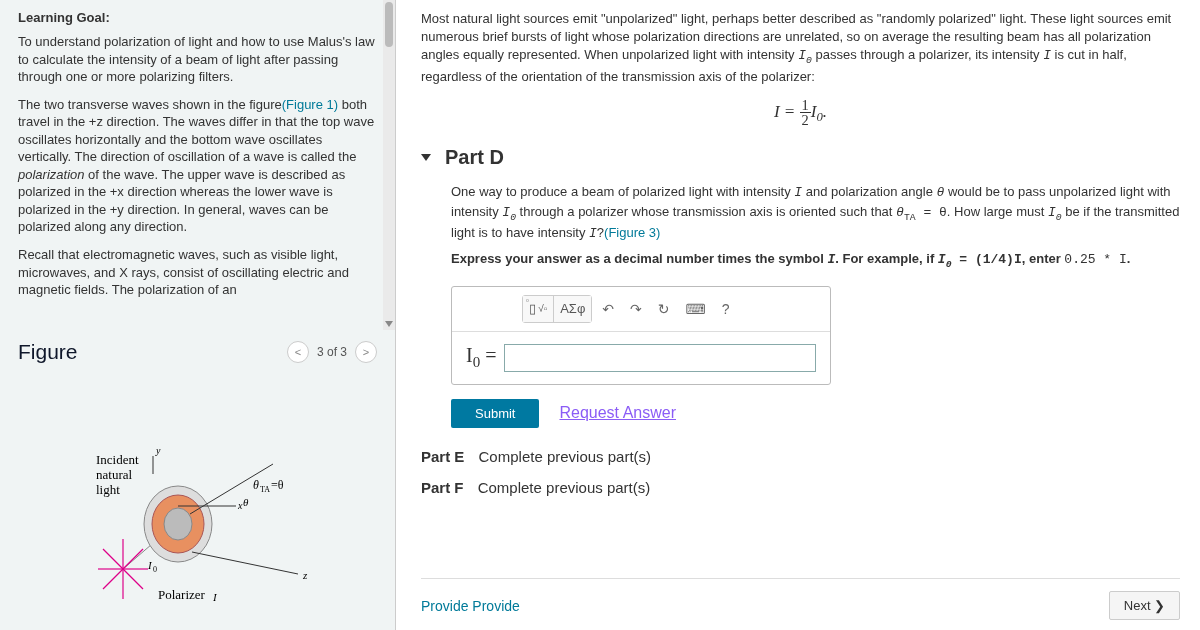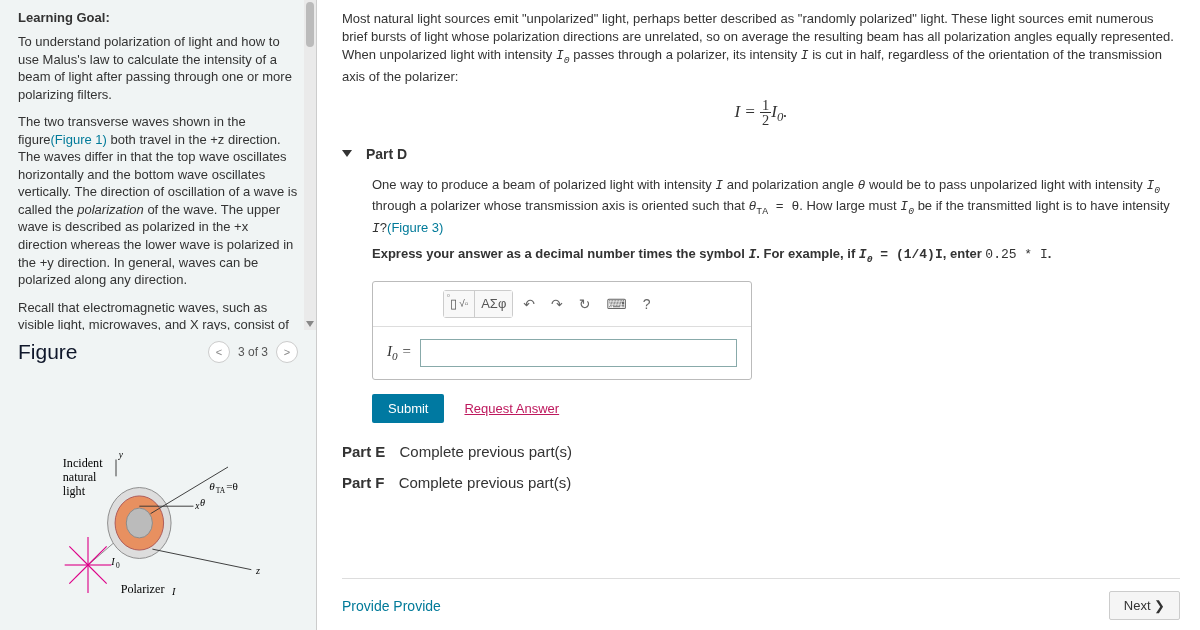--- a/index.html
+++ b/index.html
@@ -1,53 +1,53 @@
 <!DOCTYPE html>
 <html><head>
 <meta charset="utf-8">
 <style>
   * { box-sizing: border-box; margin: 0; padding: 0; }
   body { font-family: Arial, Helvetica, sans-serif; font-size: 13px; color: #333; background: #fff; width: 1200px; height: 630px; overflow: hidden; }
   .layout { display: flex; height: 100%; }
-  .left-col { width: 317px; background: #f0f4f4; border-right: 1px solid #ccc; position: relative; }
+  .left-col { width: 396px; background: #f0f4f4; border-right: 1px solid #ccc; position: relative; }
   .left-scroll { height: 330px; overflow: hidden; padding: 10px 18px 10px 18px; position: relative; }
   .scrollbar { position: absolute; right: 0; top: 0; width: 12px; height: 330px; background: #eaeaea; }
   .scrollbar-track { position: absolute; left: 2px; top: 2px; width: 8px; height: 45px; background: #bbb; border-radius: 4px; }
   .scrollbar-down { position: absolute; bottom: 3px; left: 2px; width: 0; height: 0; border-left: 4px solid transparent; border-right: 4px solid transparent; border-top: 6px solid #888; }
   .learning-goal-title { font-weight: bold; margin-bottom: 8px; font-size: 13px; }
   .learning-goal-text { font-size: 13px; line-height: 1.35; margin-bottom: 10px; }
   .figure-link { color: #007a99; }
   .italic { font-style: italic; }
   .figure-section { padding: 10px 18px; }
   .figure-header { display: flex; justify-content: space-between; align-items: center; margin-bottom: 20px; }
   .figure-title { font-size: 21px; color: #0f172a; }
   .pager { display: flex; align-items: center; gap: 8px; font-size: 12px; color: #555; }
   .pager-btn { width: 22px; height: 22px; border: 1px solid #ccc; border-radius: 50%; background: #fff; display: flex; align-items: center; justify-content: center; font-size: 11px; color: #888; cursor: pointer; }
   .figure-canvas { display: flex; justify-content: center; padding-top: 30px; }
   .right-col { flex: 1; padding: 10px 20px 10px 25px; position: relative; font-size: 13px; }
   .intro-text { line-height: 1.4; margin-bottom: 8px; }
   .formula-display { text-align: center; font-family: 'Times New Roman', serif; font-size: 17px; margin: 12px 0 18px 0; font-style: italic; }
-  .part-header { display: flex; align-items: center; gap: 14px; font-weight: bold; font-size: 14px; margin: 18px 0 14px 0;}
+  .part-header { display: flex; align-items: center; gap: 14px; font-weight: bold; font-size: 20px; margin: 18px 0 14px 0;}
   .collapse-arrow { width: 0; height: 0; border-left: 5px solid transparent; border-right: 5px solid transparent; border-top: 7px solid #333; }
   .part-body { padding-left: 30px; }
   .question-text { line-height: 1.45; margin-bottom: 6px; }
   .instruction { font-weight: bold; margin-bottom: 14px; }
   .mono { font-family: 'Courier New', monospace; font-weight: normal; }
   .answer-box { border: 1px solid #bbb; border-radius: 3px; width: 380px; margin-bottom: 14px; background: #fff; }
   .toolbar { display: flex; align-items: center; gap: 4px; padding: 8px 10px 8px 70px; border-bottom: 1px solid #ddd; }
   .tool-group { display: flex; border: 1px solid #ccc; border-radius: 3px; }
   .tool-btn { padding: 4px 6px; font-size: 13px; border-right: 1px solid #ccc; color: #555; background:#f8f8f8; cursor:pointer; display:flex; align-items:center; justify-content:center; min-width:28px; height:26px;}
   .tool-btn:last-child { border-right: none; }
   .tool-icon { font-size: 14px; color: #666; cursor:pointer; padding: 3px 6px;}
   .input-row { display: flex; align-items: center; padding: 12px 14px; gap: 8px; }
-  .input-label { font-family: 'Times New Roman', serif; font-style: italic; font-size: 15px; }
+  .input-label { font-family: 'Times New Roman', serif; font-size: 20px; }
   .input-field { flex: 1; border: 1px solid #8aa; height: 28px; padding: 2px 6px; font-size: 13px; }
   .button-row { display: flex; align-items: center; gap: 20px; margin-bottom: 20px; }
-  .submit-btn { background: #0079a1; color: #fff; border: none; padding: 7px 16px; font-size: 13px; border-radius: 2px; cursor: pointer; }
-  .request-link { color: #be185d; font-size: 13px; cursor: pointer; text-decoration: underline; }
+  .submit-btn { background: #0079a1; color: #fff; border: none; padding: 7px 24px; font-size: 13px; border-radius: 2px; cursor: pointer; }
+  .request-link { color: #8b5cf6; font-size: 16px; cursor: pointer; text-decoration: underline; }
   .locked-part { margin: 14px 0 14px 0; font-size: 15px; }
   .locked-part b { margin-right: 10px; }
   .feedback-row { display:flex; justify-content:space-between; align-items:center; border-top: 1px solid #ddd; padding-top: 12px; margin-top: 20px; position:absolute; bottom:10px; left:25px; right:20px;}
   .feedback-link { color: #007a99; font-size: 14px; cursor: pointer; }
   .next-btn { background: #f5f5f5; border: 1px solid #ccc; padding: 6px 14px; font-size: 13px; border-radius: 2px; cursor: pointer; color: #333;}
   sub { font-size: 0.75em; }
   .serif { font-family: Liberation Mono, monospace; }
   .frac { display:inline-block; vertical-align:middle; text-align:center; font-size:0.85em; line-height:1; font-style:normal;}
   .frac .num { display:block; border-bottom:1px solid #333; padding:0 2px;}
   .frac .den { display:block; padding:0 2px;}

